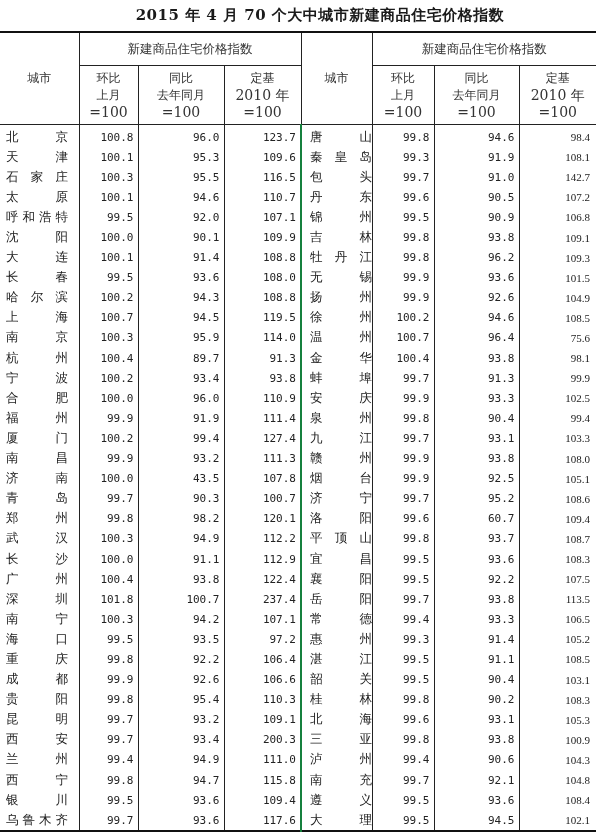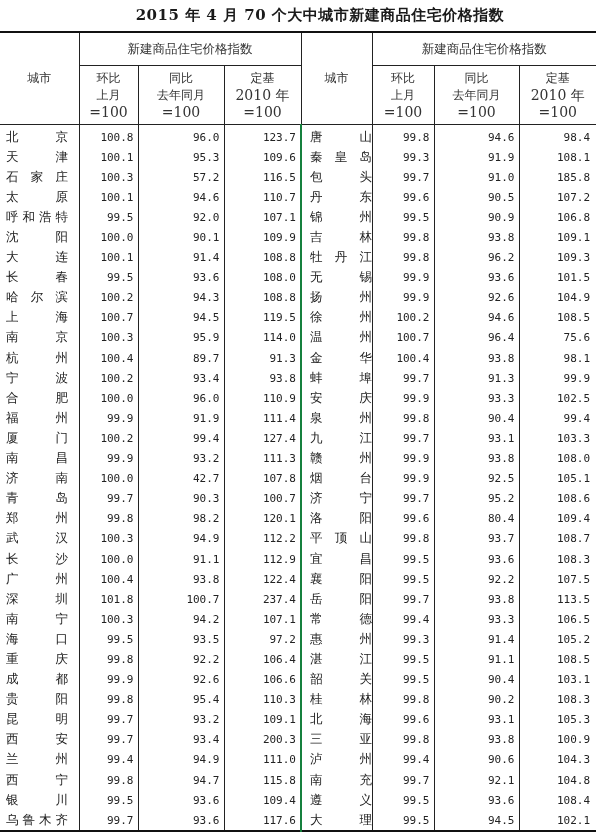--- a/index.html
+++ b/index.html
@@ -9,21 +9,21 @@
   table.main { border-top:2px solid #111; border-bottom:2px solid #111; }
   th { font-weight:normal; font-family:"DejaVu Sans", sans-serif; font-size:12px; color:#333; text-align:center; border:1px solid #222; padding:0;margin-left:8px; }
   th.grp { height:32px; font-size:12.5px; }
   th.sub { height:58px; line-height:17px; font-size:12px; vertical-align:middle;text-align:center; }
   th.sub .eq, th.sub .yr { font-size:14px; font-family:"DejaVu Serif", serif; }
   th.city { border-left:none; }
   th:last-child { border-right:none; }
   td { height:20.1px; padding:0 4px 0 3px; font-size:11px; font-family:"DejaVu Sans Mono", monospace; color:#222; text-align:right; border-left:1px solid #222; border-right:1px solid #222; white-space:nowrap; }
   td.city { text-align:left; font-family:"DejaVu Sans", sans-serif; font-size:12.5px; padding-left:6px; letter-spacing:0; border-left:none; }
   td.city2 { font-family:"DejaVu Sans", sans-serif; font-size:12.5px; text-align:left; padding-left:8px; }
-  td:last-child { border-right:none; padding-right:6px; }
+  td:last-child { border-right:none; padding-right:6px;font-family:Liberation Serif, serif; }
   tr.first td { padding-top:2px; }
   td.thick { border-right:2px solid #15803d; }
   .cn { display:flex; justify-content:space-between; width:62px; }
 </style>
 </head>
 <body>
 
 <div class="title">2015 年 4 月 70 个大中城市新建商品住宅价格指数</div>
 
 <table class="main">
@@ -121,31 +121,31 @@
       </tr>
       <tr>
         <td class="city">
           <span class="cn">
             <span>石</span>
             <span>家</span>
             <span>庄</span>
           </span>
         </td>
         <td>100.3</td>
-        <td>57.2</td>
+        <td>95.5</td>
         <td class="thick">116.5</td>
         <td class="city2">
           <span class="cn">
             <span>包</span>
             <span>头</span>
           </span>
         </td>
         <td>99.7</td>
         <td>91.0</td>
-        <td>185.8</td>
+        <td>142.7</td>
       </tr>
       <tr>
         <td class="city">
           <span class="cn">
             <span>太</span>
             <span>原</span>
           </span>
         </td>
         <td>100.1</td>
         <td>94.6</td>
@@ -425,21 +425,21 @@
         <td>108.0</td>
       </tr>
       <tr>
         <td class="city">
           <span class="cn">
             <span>济</span>
             <span>南</span>
           </span>
         </td>
         <td>100.0</td>
-        <td>42.7</td>
+        <td>43.5</td>
         <td class="thick">107.8</td>
         <td class="city2">
           <span class="cn">
             <span>烟</span>
             <span>台</span>
           </span>
         </td>
         <td>99.9</td>
         <td>92.5</td>
         <td>105.1</td>
@@ -474,21 +474,21 @@
         <td>99.8</td>
         <td>98.2</td>
         <td class="thick">120.1</td>
         <td class="city2">
           <span class="cn">
             <span>洛</span>
             <span>阳</span>
           </span>
         </td>
         <td>99.6</td>
-        <td>80.4</td>
+        <td>60.7</td>
         <td>109.4</td>
       </tr>
       <tr>
         <td class="city">
           <span class="cn">
             <span>武</span>
             <span>汉</span>
           </span>
         </td>
         <td>100.3</td>

